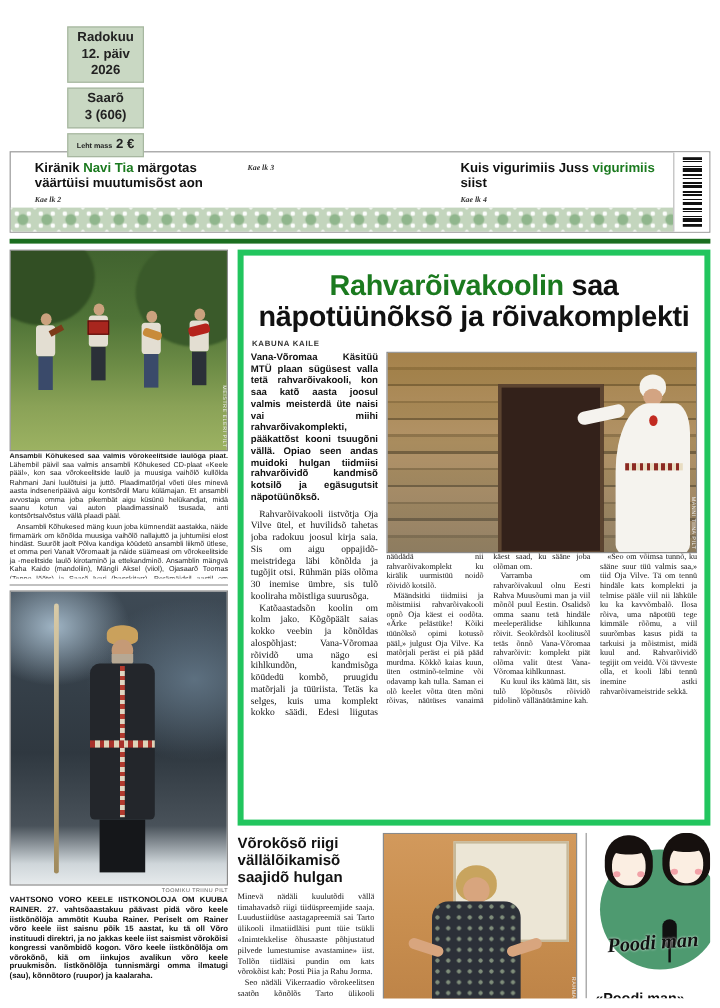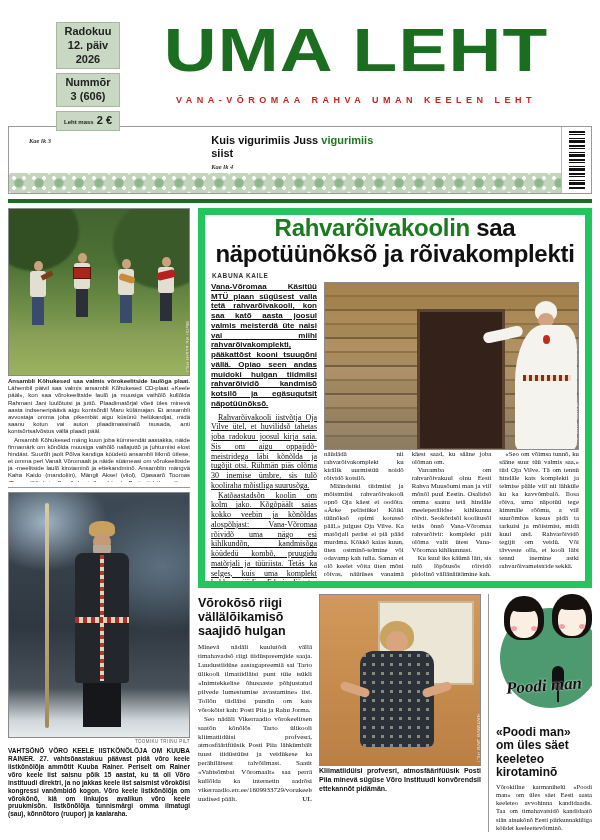--- a/index.html
+++ b/index.html
@@ -73,28 +73,28 @@
   .rainer .face{position:absolute;left:26px;top:12px;width:18px;height:18px;border-radius:50%;background:#c59a76;}
   .rainer .beard{position:absolute;left:26px;top:24px;width:18px;height:12px;border-radius:0 0 50% 50%;background:#b6a894;}
   .rainer .coat{position:absolute;left:8px;top:32px;width:54px;height:130px;background:#23262b;border-radius:8px 8px 4px 4px;}
   .rainer .braid{position:absolute;left:33px;top:34px;width:4px;height:126px;background:repeating-linear-gradient(180deg,#b23a2e 0 4px,#e0d6c2 4px 8px);}
   .rainer .belt{position:absolute;left:8px;top:96px;width:54px;height:6px;background:repeating-linear-gradient(90deg,#a8322a 0 4px,#dfd3b8 4px 8px);}
   .rainer .legs2{position:absolute;left:16px;top:162px;width:38px;height:44px;background:#15171a;}
   .staff{position:absolute;left:36px;top:10px;width:4px;height:225px;background:linear-gradient(180deg,#d8cba8,#a08a5c);border-radius:2px;}
   .capB{font-size:6.5px;font-weight:bold;line-height:1.22;text-align:justify;margin-top:2px;overflow:hidden;}
 
   
-  .main-article{border:7px solid #22c55e;padding:0 6px 4px 6px;height:380px;overflow:hidden;}
+  .main-article{border:5px solid #22c55e;padding:13px 6px 4px 6px;height:480px;overflow:hidden;}
   .main-headline{text-align:center;font-size:24px;font-weight:bold;line-height:1.08;letter-spacing:-.3px;}
   .main-headline .hl{color:#1b7a1f;}
   .byline{font-size:6.5px;font-weight:bold;letter-spacing:.6px;color:#333;margin:5px 0 3px 1px;}
   .main-body{display:flex;gap:7px;height:305px;overflow:hidden;}
   .mb-col1{width:106px;font-family:"Liberation Serif",serif;font-size:8px;line-height:1.22;text-align:justify;overflow:hidden;}
   .mb-col1 .lead{font-family:"Liberation Sans",sans-serif;font-weight:bold;font-size:8px;margin:0 0 4px 0;}
-  .mb-col1 p{margin:0;text-decoration:underline;}
+  .mb-col1 p{margin:0;}
   .mb-col1 p.ind{text-indent:7px;}
   .mb-right{flex:1;display:flex;flex-direction:column;}
   .photoMain{height:168px;background:
      linear-gradient(180deg,rgba(150,110,40,.45) 0%,rgba(120,100,70,0) 45%,rgba(90,95,100,.35) 100%),
      repeating-linear-gradient(180deg,#b29367 0 12px,#8d744c 12px 14px,#a98c5e 14px 26px,#74603f 26px 28px);}
   .door{position:absolute;left:92px;top:26px;width:88px;height:142px;background:#33211a;border:3px solid #5c4430;}
   .woman{position:absolute;left:176px;top:18px;width:86px;height:150px;}
   .woman .cap{position:absolute;left:34px;top:0;width:22px;height:20px;background:#f4f2ec;border-radius:50% 50% 40% 40%;}
   .woman .face2{position:absolute;left:37px;top:12px;width:16px;height:14px;border-radius:50%;background:#d3a482;}
   .woman .dress{position:absolute;left:14px;top:24px;width:62px;height:126px;background:#f5f3ee;border-radius:45% 20% 8px 8px;}
@@ -150,37 +150,37 @@
 <div class="page">
 
   <div class="masthead">
     <div class="mh-boxes">
       <div class="mh-box">
         <div>Radokuu</div>
         <div>12. päiv</div>
         <div>2026</div>
       </div>
       <div class="mh-box">
-        <div>Nummõr</div>
+        <div>Saarõ</div>
         <div>3 (606)</div>
       </div>
       <div class="mh-box" style="font-size:11px;">
         <small>Leht mass</small>
         <span>2 €</span>
       </div>
     </div>
-    <div class="mh-logo-wrap">
-      <div class="mh-logo">UMA LEHT</div>
-      <div class="mh-tagline">VANA-VÕROMAA RAHVA UMAN KEELEN LEHT</div>
-    </div>
   </div>
 
   <div class="teaser-bar">
     <div class="teaser-main">
       <div class="teasers">
+        <div class="teaser">
+          <div class="teaser-h"><span>Kiränik </span><span class="hl">Navi Tia</span><span> märgotas väärtüisi muutumisõst aon</span></div>
+          <div class="teaser-ref">Kae lk 2</div>
+        </div>
         <div class="teaser">
           <div class="teaser-ref">Kae lk 3</div>
         </div>
         <div class="teaser">
           <div class="teaser-h"><span>Kuis vigurimiis Juss </span><span class="hl">vigurimiis</span><span> siist</span></div>
           <div class="teaser-ref">Kae lk 4</div>
         </div>
       </div>
       <div class="flower-band"></div>
     </div>

